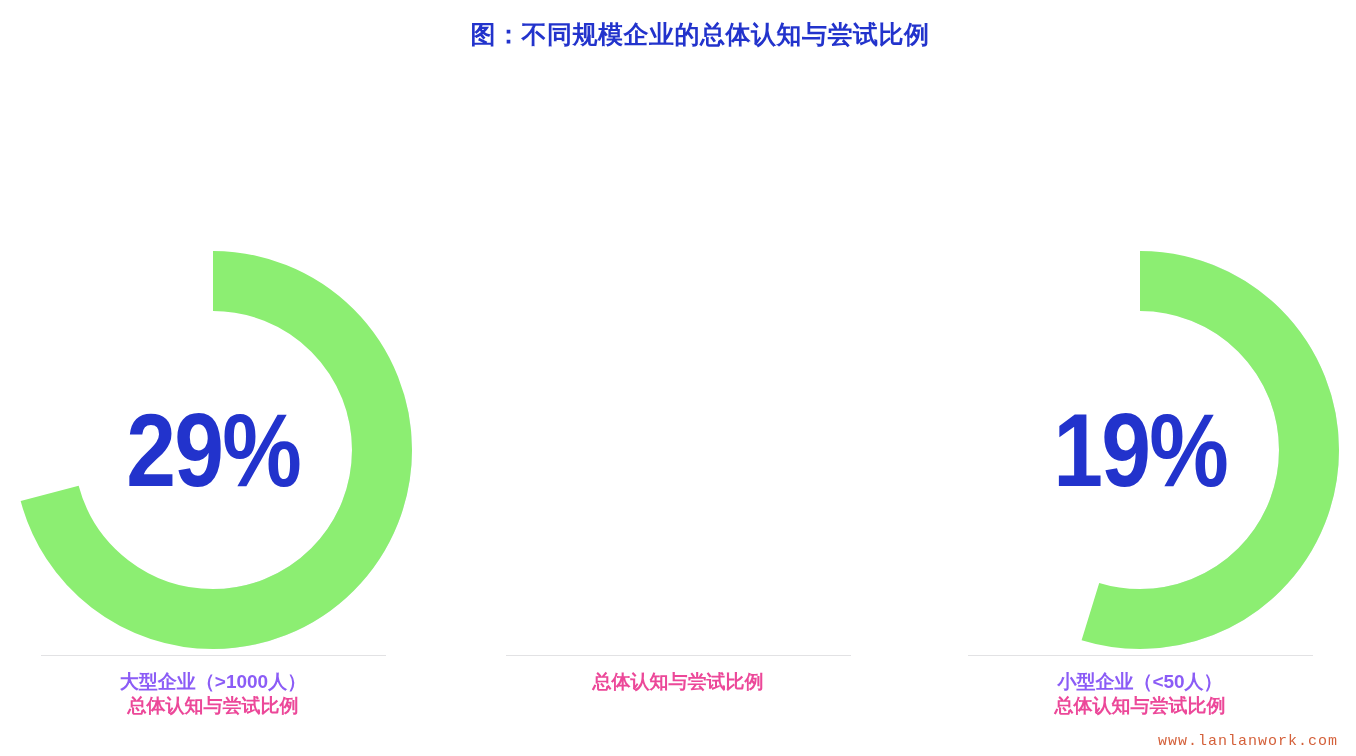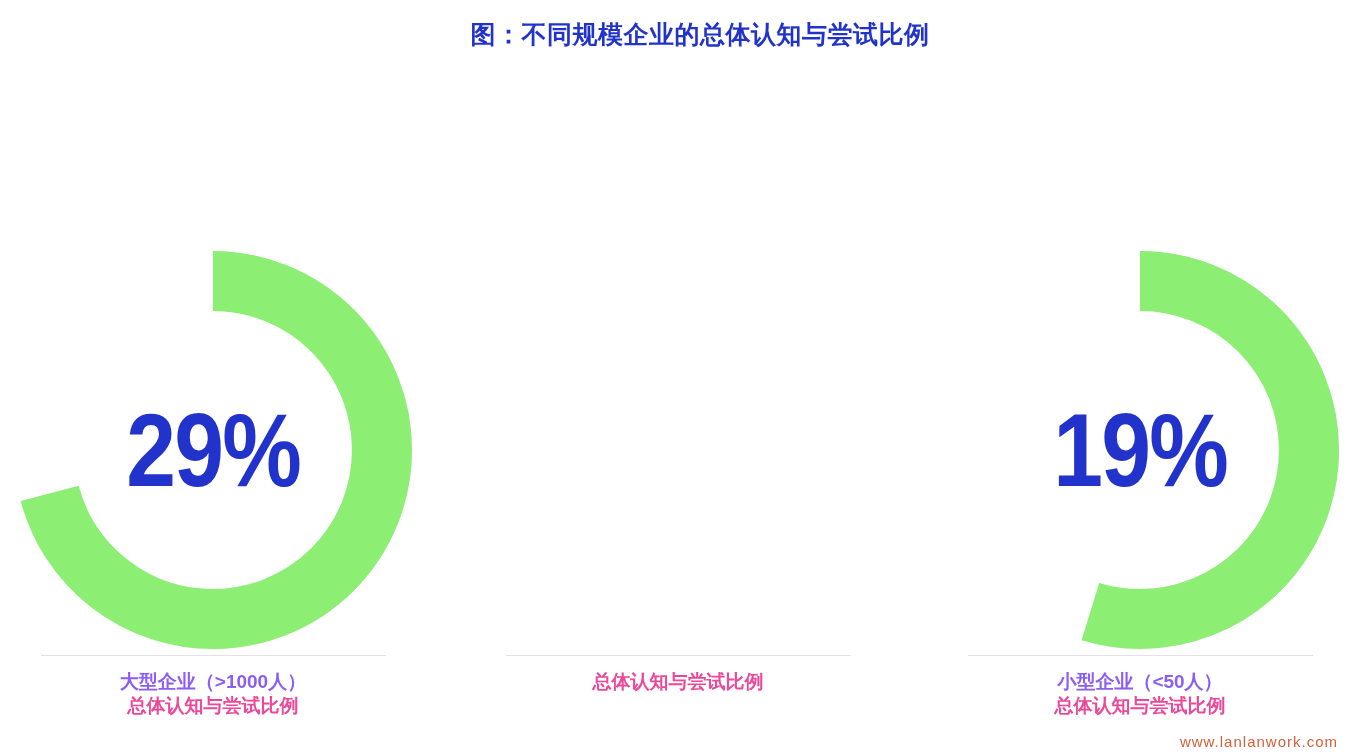--- a/index.html
+++ b/index.html
@@ -106,21 +106,21 @@
     font-weight: bold;
     color: #ec4899;
     white-space: nowrap;
     line-height: 1.25;
   }
 
   #watermark {
     position: absolute;
     right: 18px;
     bottom: 6px;
-    font-family: Liberation Sans, sans-serif;
+    font-family: Liberation Mono, monospace;
     font-size: 15px;
     color: #D4603A;
     letter-spacing: 1px;
     white-space: nowrap;
   }
 </style>
 </head>
 <body>
 
 <div id="chart-title">图：不同规模企业的总体认知与尝试比例</div>

